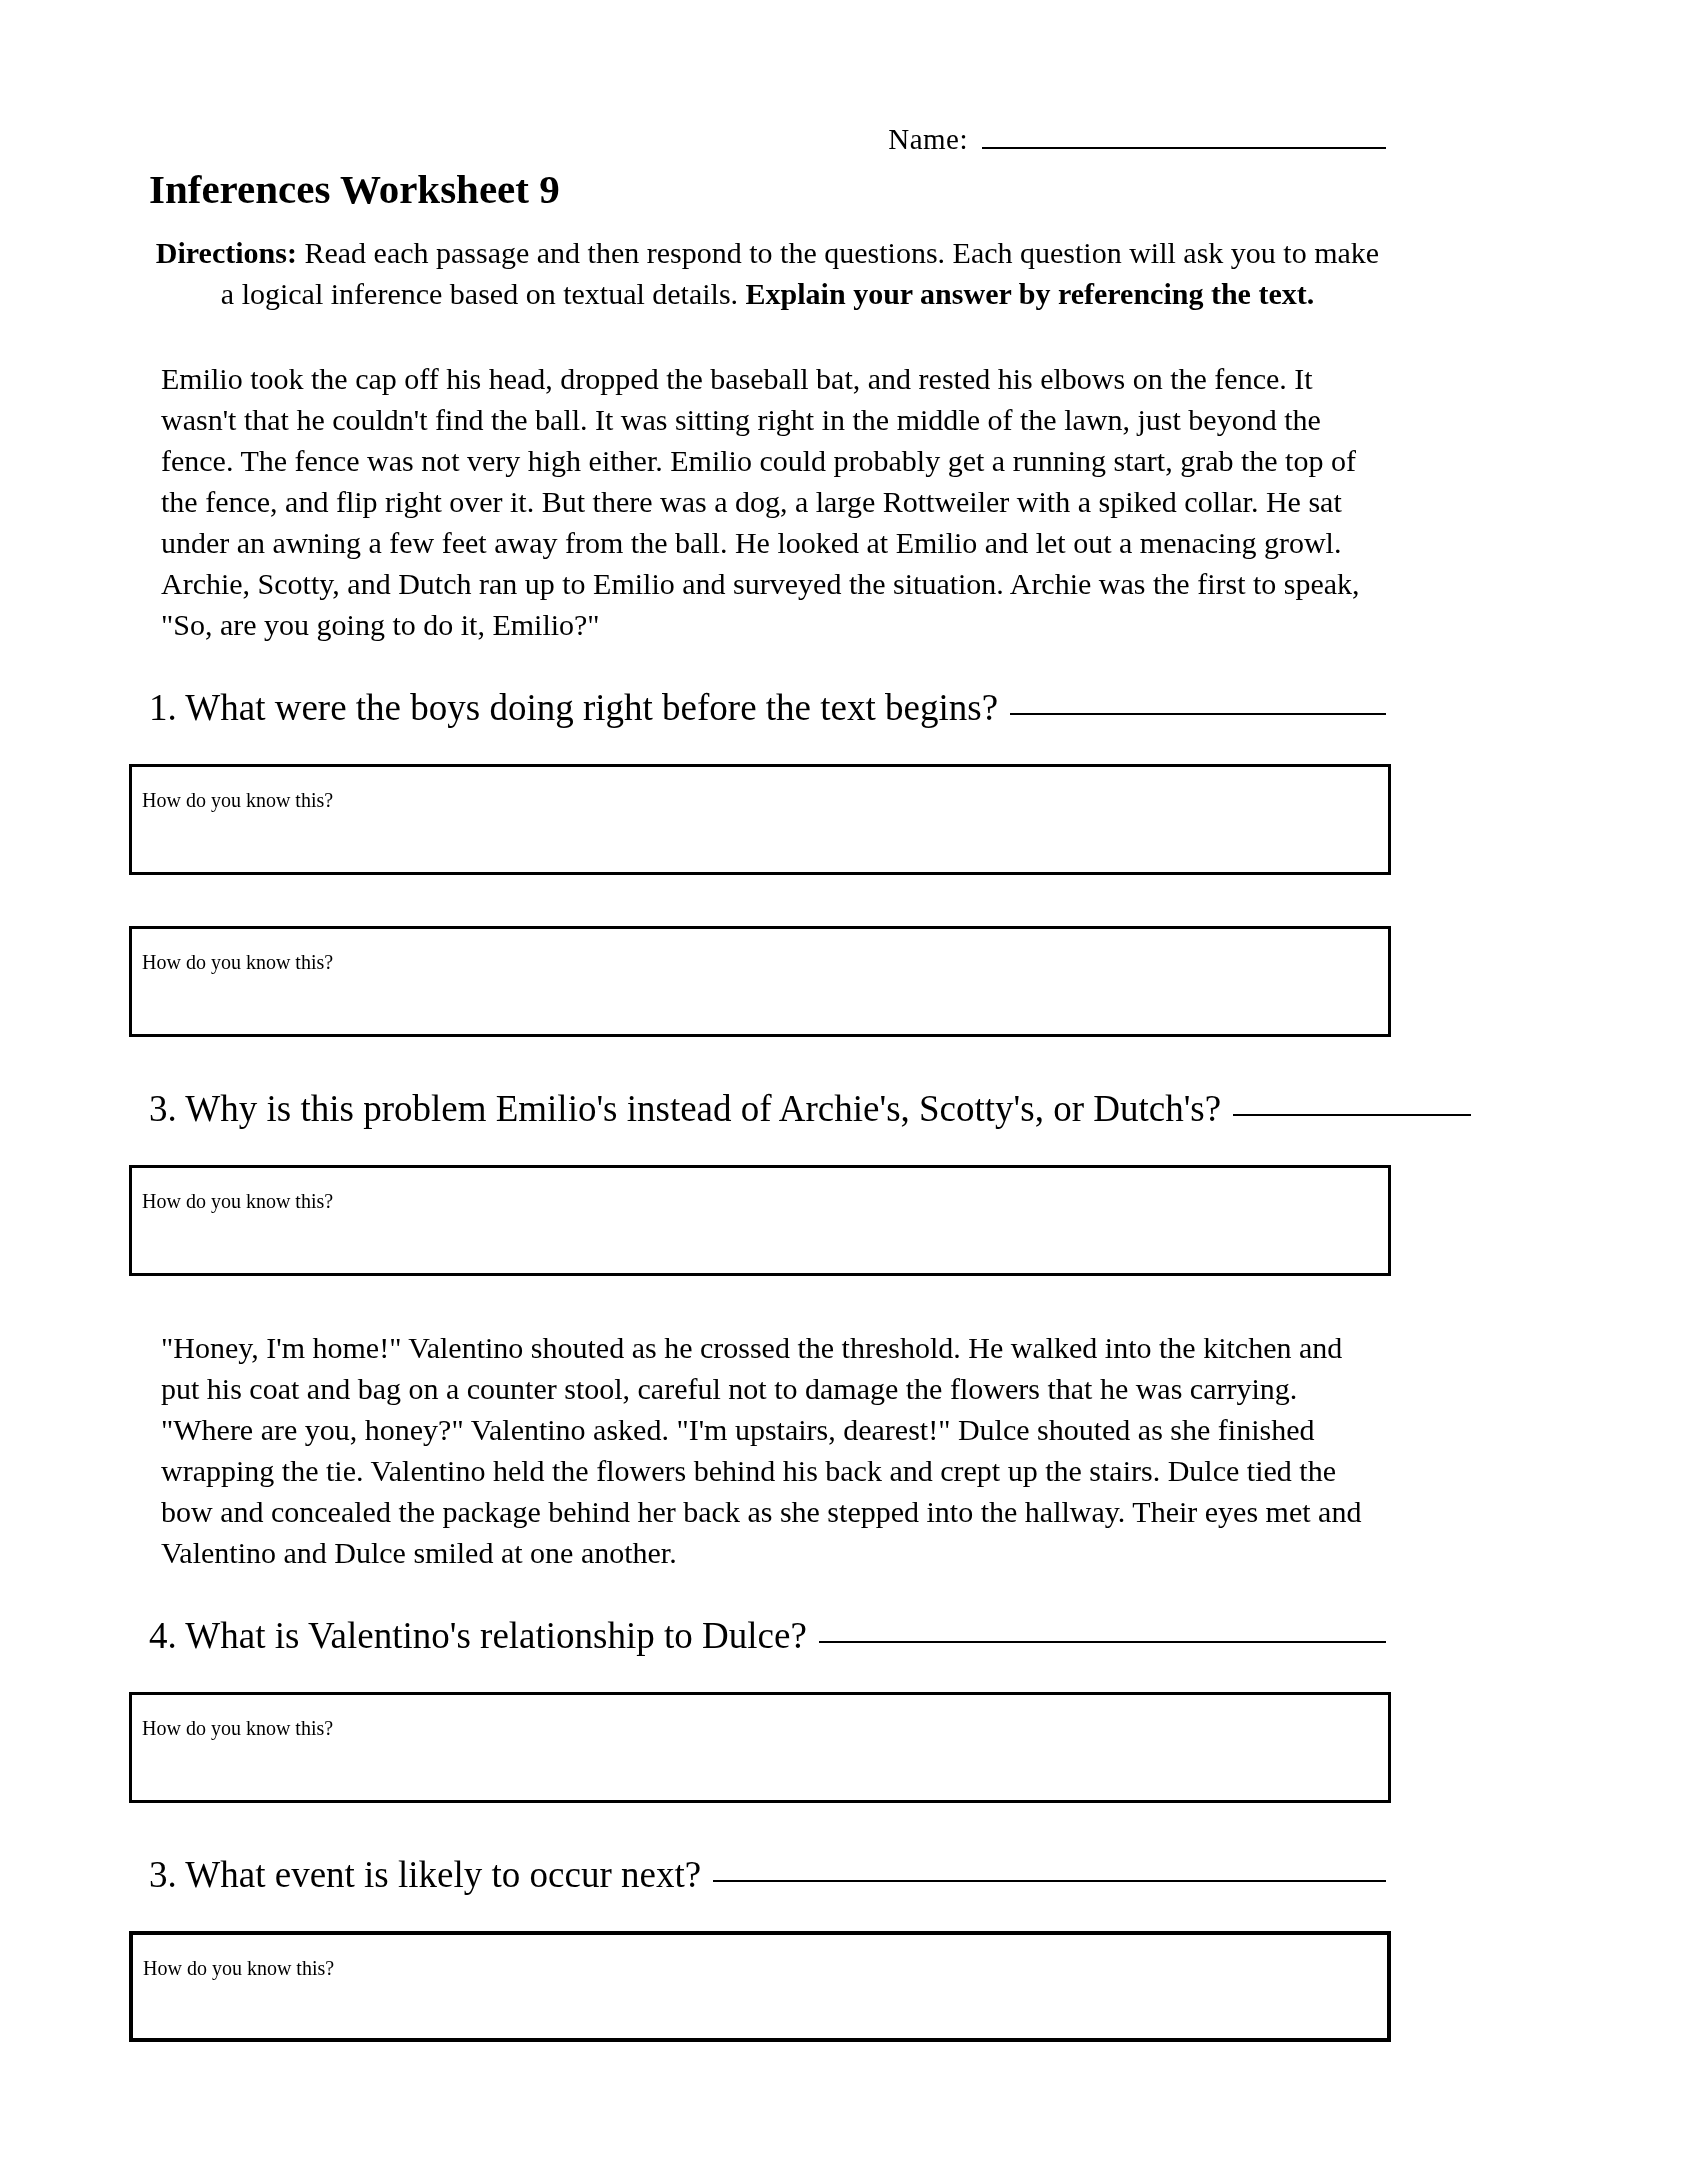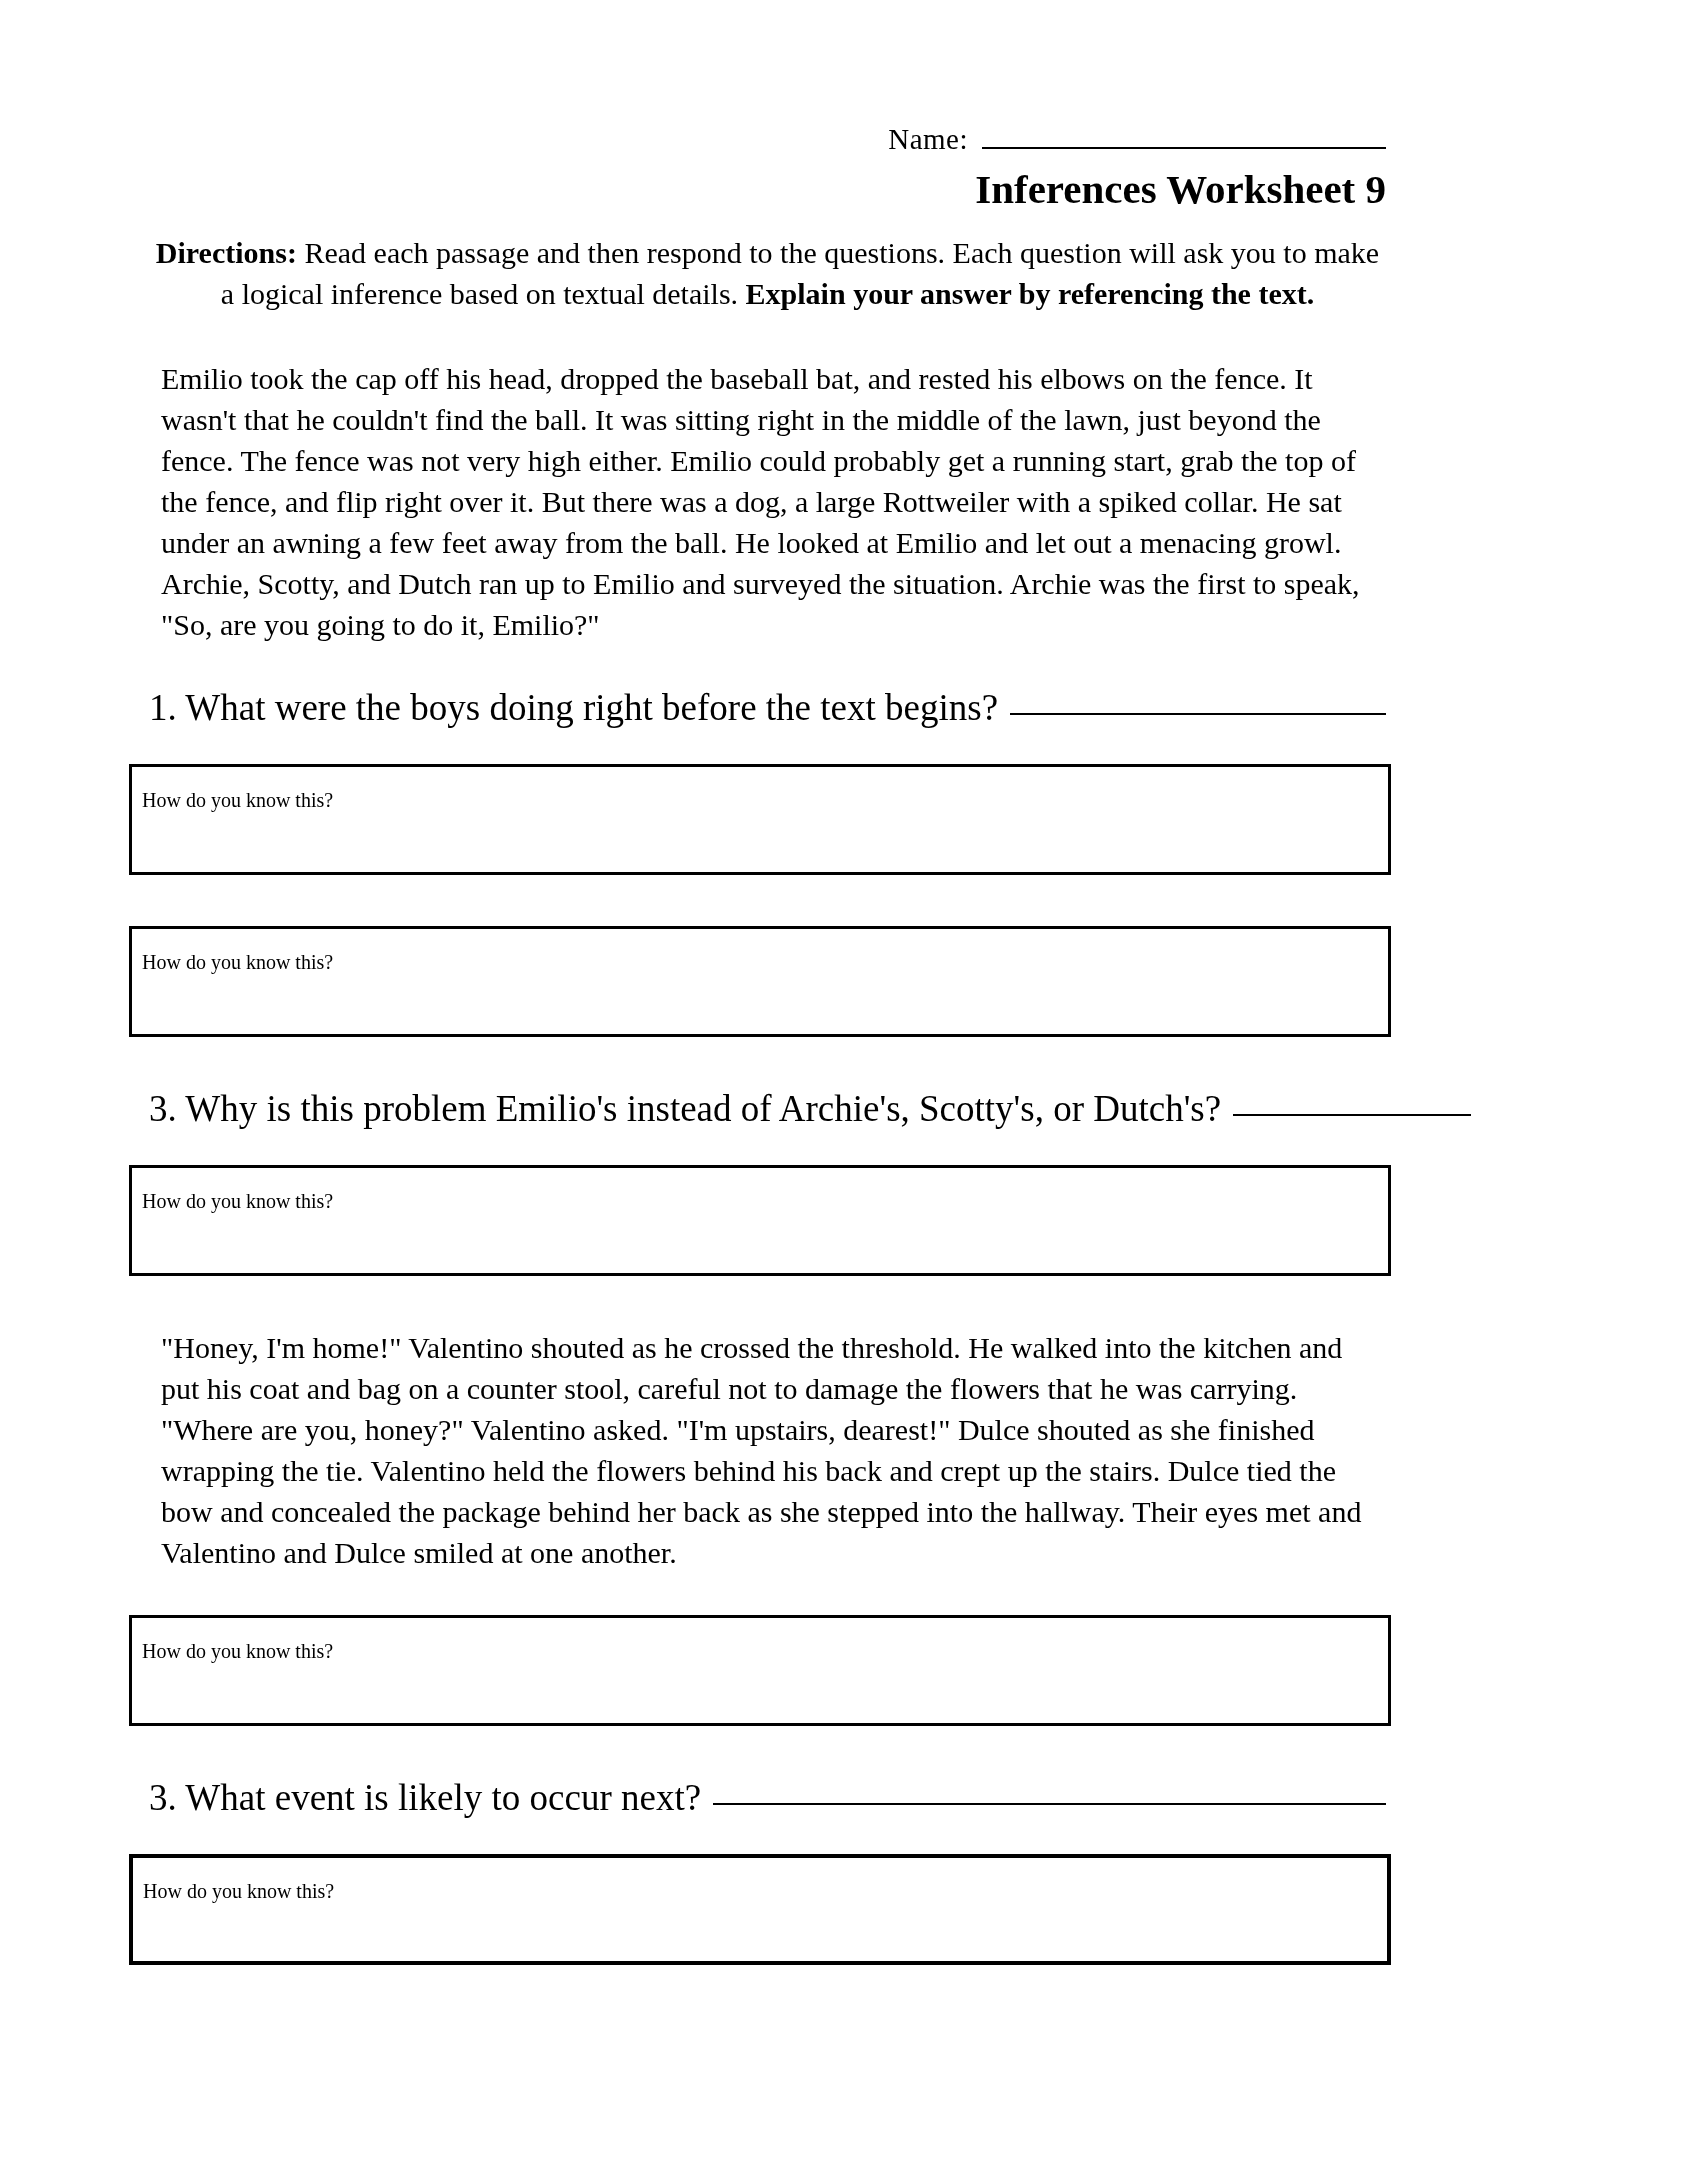--- a/index.html
+++ b/index.html
@@ -33,21 +33,20 @@
     border-bottom: 2px solid #000;
     height: 30px;
     margin-left: 14px;
   }
   
   h1.title {
     font-size: 41px;
     font-weight: bold;
     margin: 0 0 20px 0;
     line-height: 1.1;
-    text-align: right;
   }
   
   .directions {
     font-size: 30px;
     line-height: 41px;
     margin: 0 0 44px 0;
     text-align: center;
   }
   .bold { font-weight: bold; }
   
@@ -128,20 +127,24 @@
       <span class="answer-line short"></span>
     </div>
     <div class="answer-box">
       <div class="box-label">How do you know this?</div>
     </div>
   </div>
 
   <p class="passage">"Honey, I'm home!" Valentino shouted as he crossed the threshold. He walked into the kitchen and put his coat and bag on a counter stool, careful not to damage the flowers that he was carrying. "Where are you, honey?" Valentino asked. "I'm upstairs, dearest!" Dulce shouted as she finished wrapping the tie. Valentino held the flowers behind his back and crept up the stairs. Dulce tied the bow and concealed the package behind her back as she stepped into the hallway. Their eyes met and Valentino and Dulce smiled at one another.</p>
 
   <div class="qblock">
+    <div class="q-line">
+      <span>4. What is Valentino's relationship to Dulce?</span>
+      <span class="answer-line"></span>
+    </div>
     <div class="answer-box">
       <div class="box-label">How do you know this?</div>
     </div>
   </div>
 
   <div class="qblock">
     <div class="q-line">
       <span>3. What event is likely to occur next?</span>
       <span class="answer-line"></span>
     </div>

